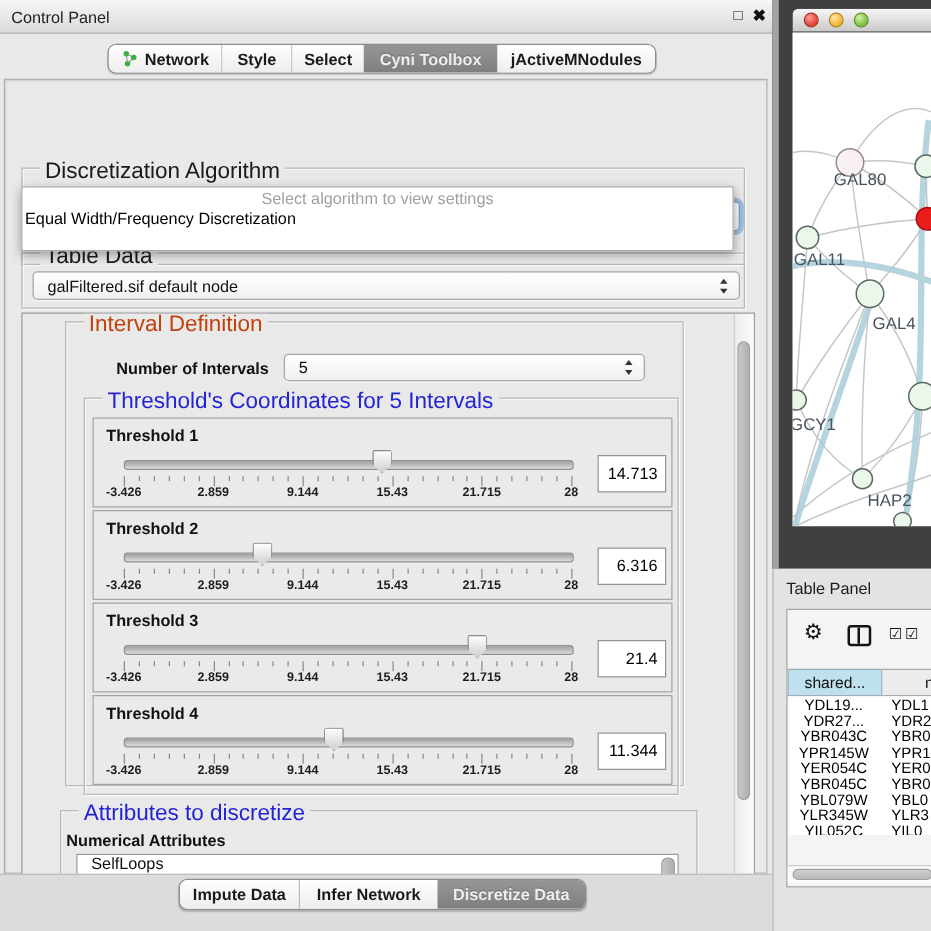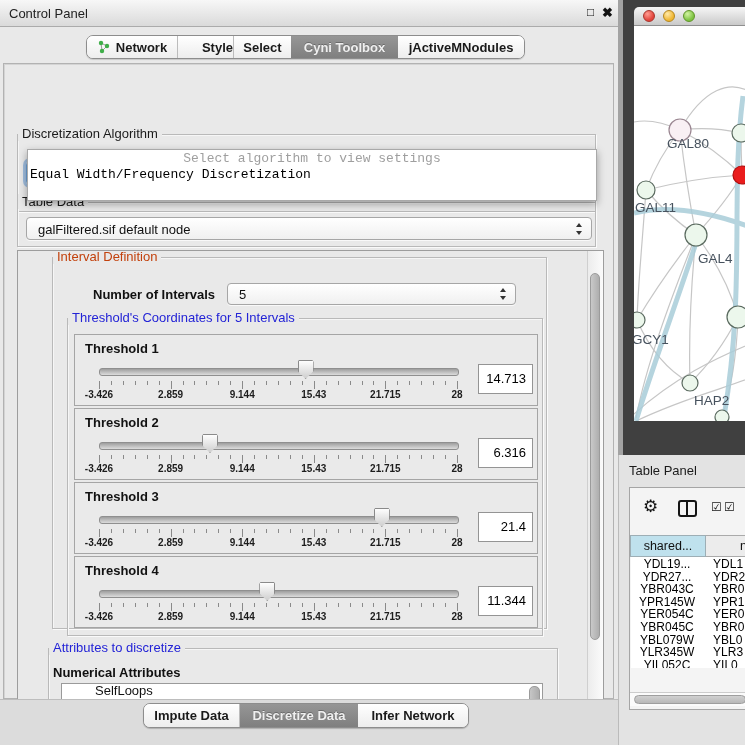--- a/index.html
+++ b/index.html
@@ -21,50 +21,50 @@
   #close-btn{left:600px;font-size:13px;}
 
   
   #top-tabs{left:86px;top:35px;height:22px;display:flex;border:1px solid #8d8d8d;border-radius:7px;
     overflow:hidden;background:#fdfdfd;box-shadow:0 1px 1px rgba(0,0,0,.15);}
   .tabbar .tab{display:flex;align-items:center;justify-content:center;font-size:13px;font-weight:600;
     color:#1a1a1a;background:linear-gradient(#ffffff,#ededed);height:100%;box-sizing:border-box;}
   .tabbar .tab.sep{border-right:1px solid #bcbcbc;}
   .tabbar .tab.sel{background:linear-gradient(#969696,#7f7f7f);color:#efefef;text-shadow:0 -1px 0 rgba(0,0,0,.25);}
   #tab-network{width:91px;}
-  #tab-style{width:56px;justify-content:flex-end;}
+  #tab-style{width:56px;}
   #tab-select{width:57px;}
   #tab-cyni{width:107px;}
   #tab-jactive{width:126px;}
   .net-ico{width:14px;height:14px;margin-right:5px;}
 
   
   #content{left:3px;top:63px;width:611px;height:636px;background:#e9e9e9;
     border:1px solid #b2b2b2;box-shadow:inset 1px 1px 0 #d4d4d4;box-sizing:border-box;}
 
   .grp{border:1px solid #b9b9b9;box-shadow:1px 1px 0 #fafafa, inset 1px 1px 0 #f6f6f6;box-sizing:border-box;}
-  .grp-title{position:absolute;top:-9px;left:0;font-size:13px;background:#e9e9e9;padding:0 4px;color:#1a1a1a;white-space:nowrap;}
+  .grp-title{position:absolute;top:-9px;left:14px;font-size:18px;background:#e9e9e9;padding:0 4px;color:#1a1a1a;white-space:nowrap;}
   .grp-title.green{color:#c2410c;}
   .grp-title.blue{color:#2323d6;}
 
   
   .combo{background:linear-gradient(#ffffff,#f0f0f0);border:1px solid #a6a6a6;border-radius:4px;
     font-size:13px;color:#111;box-sizing:border-box;box-shadow:0 1px 0 rgba(255,255,255,.7);}
   .combo .val{position:absolute;left:11px;top:50%;transform:translateY(-50%);white-space:nowrap;}
   .stepper{position:absolute;right:7px;top:50%;transform:translateY(-50%);width:9px;height:12px;}
   .stepper:before,.stepper:after{content:"";position:absolute;left:1px;border-left:3.5px solid transparent;border-right:3.5px solid transparent;}
   .stepper:before{top:0;border-bottom:4.5px solid #333;}
   .stepper:after{bottom:0;border-top:4.5px solid #333;}
   .combo.focus{border-color:#6da2d8;box-shadow:0 0 0 3px rgba(110,160,215,.6);}
 
   
   #algo-group{left:13px;top:70px;width:579px;height:78px;}
   #algo-combo{left:22px;top:97px;width:566px;height:24px;}
-  #algo-popup{left:23px;top:85px;width:568px;height:50px;background:#fff;border:1px solid #a9a9a9;
-    box-shadow:0 3px 8px rgba(0,0,0,.35);z-index:20;font-family:Liberation Mono, monospace;}
+  #algo-popup{left:13px;top:85px;width:568px;height:50px;background:#fff;border:1px solid #a9a9a9;
+    box-shadow:0 3px 8px rgba(0,0,0,.35);z-index:20;}
   #algo-popup .hint{height:17px;line-height:17px;text-align:center;font-size:13px;color:#9f9f9f;}
   #algo-popup .opt{height:16px;line-height:16px;font-size:13px;color:#000;padding-left:2px;white-space:nowrap;}
   #algo-popup .opt.bold{font-weight:bold;}
 
   #tabledata-group{left:13px;top:138px;width:579px;height:45px;}
   #tabledata-combo{left:22px;top:153px;width:566px;height:23px;}
 
   
   #viewport{left:13px;top:186px;width:587px;height:481px;border:1px solid #9d9d9d;background:#e9e9e9;
     box-sizing:border-box;overflow:hidden;}
@@ -92,21 +92,21 @@
   .tick.minor{height:4px;}
   .tick-lab{position:absolute;top:54px;width:44px;text-align:center;font-size:10px;font-weight:bold;color:#1c1c1c;}
   .thr-value{position:absolute;left:403px;top:29px;width:55px;height:30px;background:#fff;
     border:1px solid #949494;box-sizing:border-box;font-size:13px;color:#000;text-align:right;
     line-height:28px;padding-right:6px;}
 
   #attrs-group{position:absolute;left:30px;top:397px;width:510px;height:88px;}
   #numattr-label{position:absolute;left:4px;top:16px;font-size:13px;font-weight:bold;color:#111;}
   #attr-list{position:absolute;left:12px;top:34px;width:482px;height:62px;background:#fff;
     border:1px solid #9a9a9a;box-sizing:border-box;overflow:hidden;}
-  .attr-item{font-size:13px;color:#111;padding-left:33px;height:14px;line-height:14px;white-space:nowrap;}
+  .attr-item{font-size:13px;color:#111;padding-left:11px;height:14px;line-height:14px;white-space:nowrap;}
   #attr-scroll{position:absolute;right:2px;top:2px;width:11px;height:56px;background:#f2f2f2;border-radius:5px;}
   #attr-scroll .thumb{position:absolute;left:0;top:0;width:11px;height:42px;border-radius:5px;
     background:linear-gradient(to right,#c6c6c6,#acacac);border:1px solid #9b9b9b;box-sizing:border-box;}
 
   #apply-btn{left:268px;top:672px;width:68px;height:21px;background:linear-gradient(#ffffff,#dcdcdc);
     border:1px solid #979797;border-radius:5px;font-size:13px;color:#111;text-align:center;line-height:19px;
     box-shadow:0 1px 1px rgba(0,0,0,.15);}
 
   #bottom-strip{left:0;top:699px;width:618px;height:46px;background:#dcdcdc;border-top:1px solid #bdbdbd;}
   #bottom-tabs{left:143px;top:703px;height:23px;display:flex;border:1px solid #8d8d8d;border-radius:7px;
@@ -428,25 +428,25 @@
     </div>
 
     <div id="apply-btn" class="abs">Apply</div>
   </div>
 
   <div id="bottom-strip" class="abs"></div>
   <div id="bottom-tabs" class="abs tabbar">
     <div class="tab sep" id="btab-impute">
       <span>Impute Data</span>
     </div>
+    <div class="tab" id="btab-infer">
+      <span>Infer Network</span>
+    </div>
     <div class="tab sel" id="btab-discretize">
       <span>Discretize Data</span>
-    </div>
-    <div class="tab" id="btab-infer">
-      <span>Infer Network</span>
     </div>
   </div>
 </div>
 
 <div id="right-top" class="abs">
   <div id="net-titlebar">
     <span class="traffic" id="tl-red"></span>
     <span class="traffic" id="tl-yellow"></span>
     <span class="traffic" id="tl-green"></span>
   </div>

